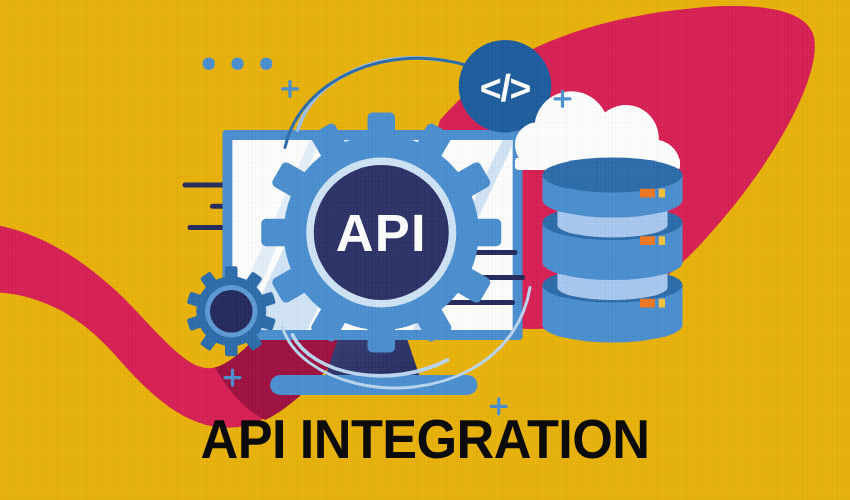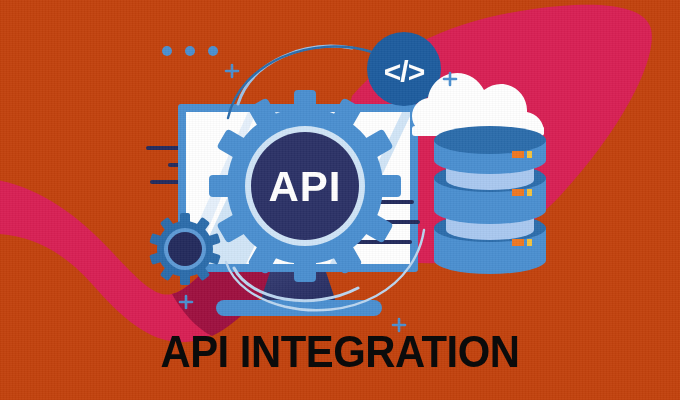--- a/index.html
+++ b/index.html
@@ -4,21 +4,21 @@
 <title>API Integration</title>
 <style>
   html,body{margin:0;padding:0;}
   body{
     width:680px;height:400px;overflow:hidden;
     font-family:"Liberation Sans", sans-serif;
     background:#f2f1ef;
   }
   #stage{
     position:relative;width:680px;height:400px;overflow:hidden;
-    background:#c2410c;
+    background:#eab308;
   }
   
   #grain{
     position:absolute;inset:0;
     background-image:
       repeating-linear-gradient(0deg, rgba(0,0,0,0.018) 0 1px, rgba(255,255,255,0.02) 1px 2px),
       repeating-linear-gradient(90deg, rgba(0,0,0,0.014) 0 1px, rgba(255,255,255,0.02) 1px 3px);
     pointer-events:none;
   }
   #art{position:absolute;inset:0;}

